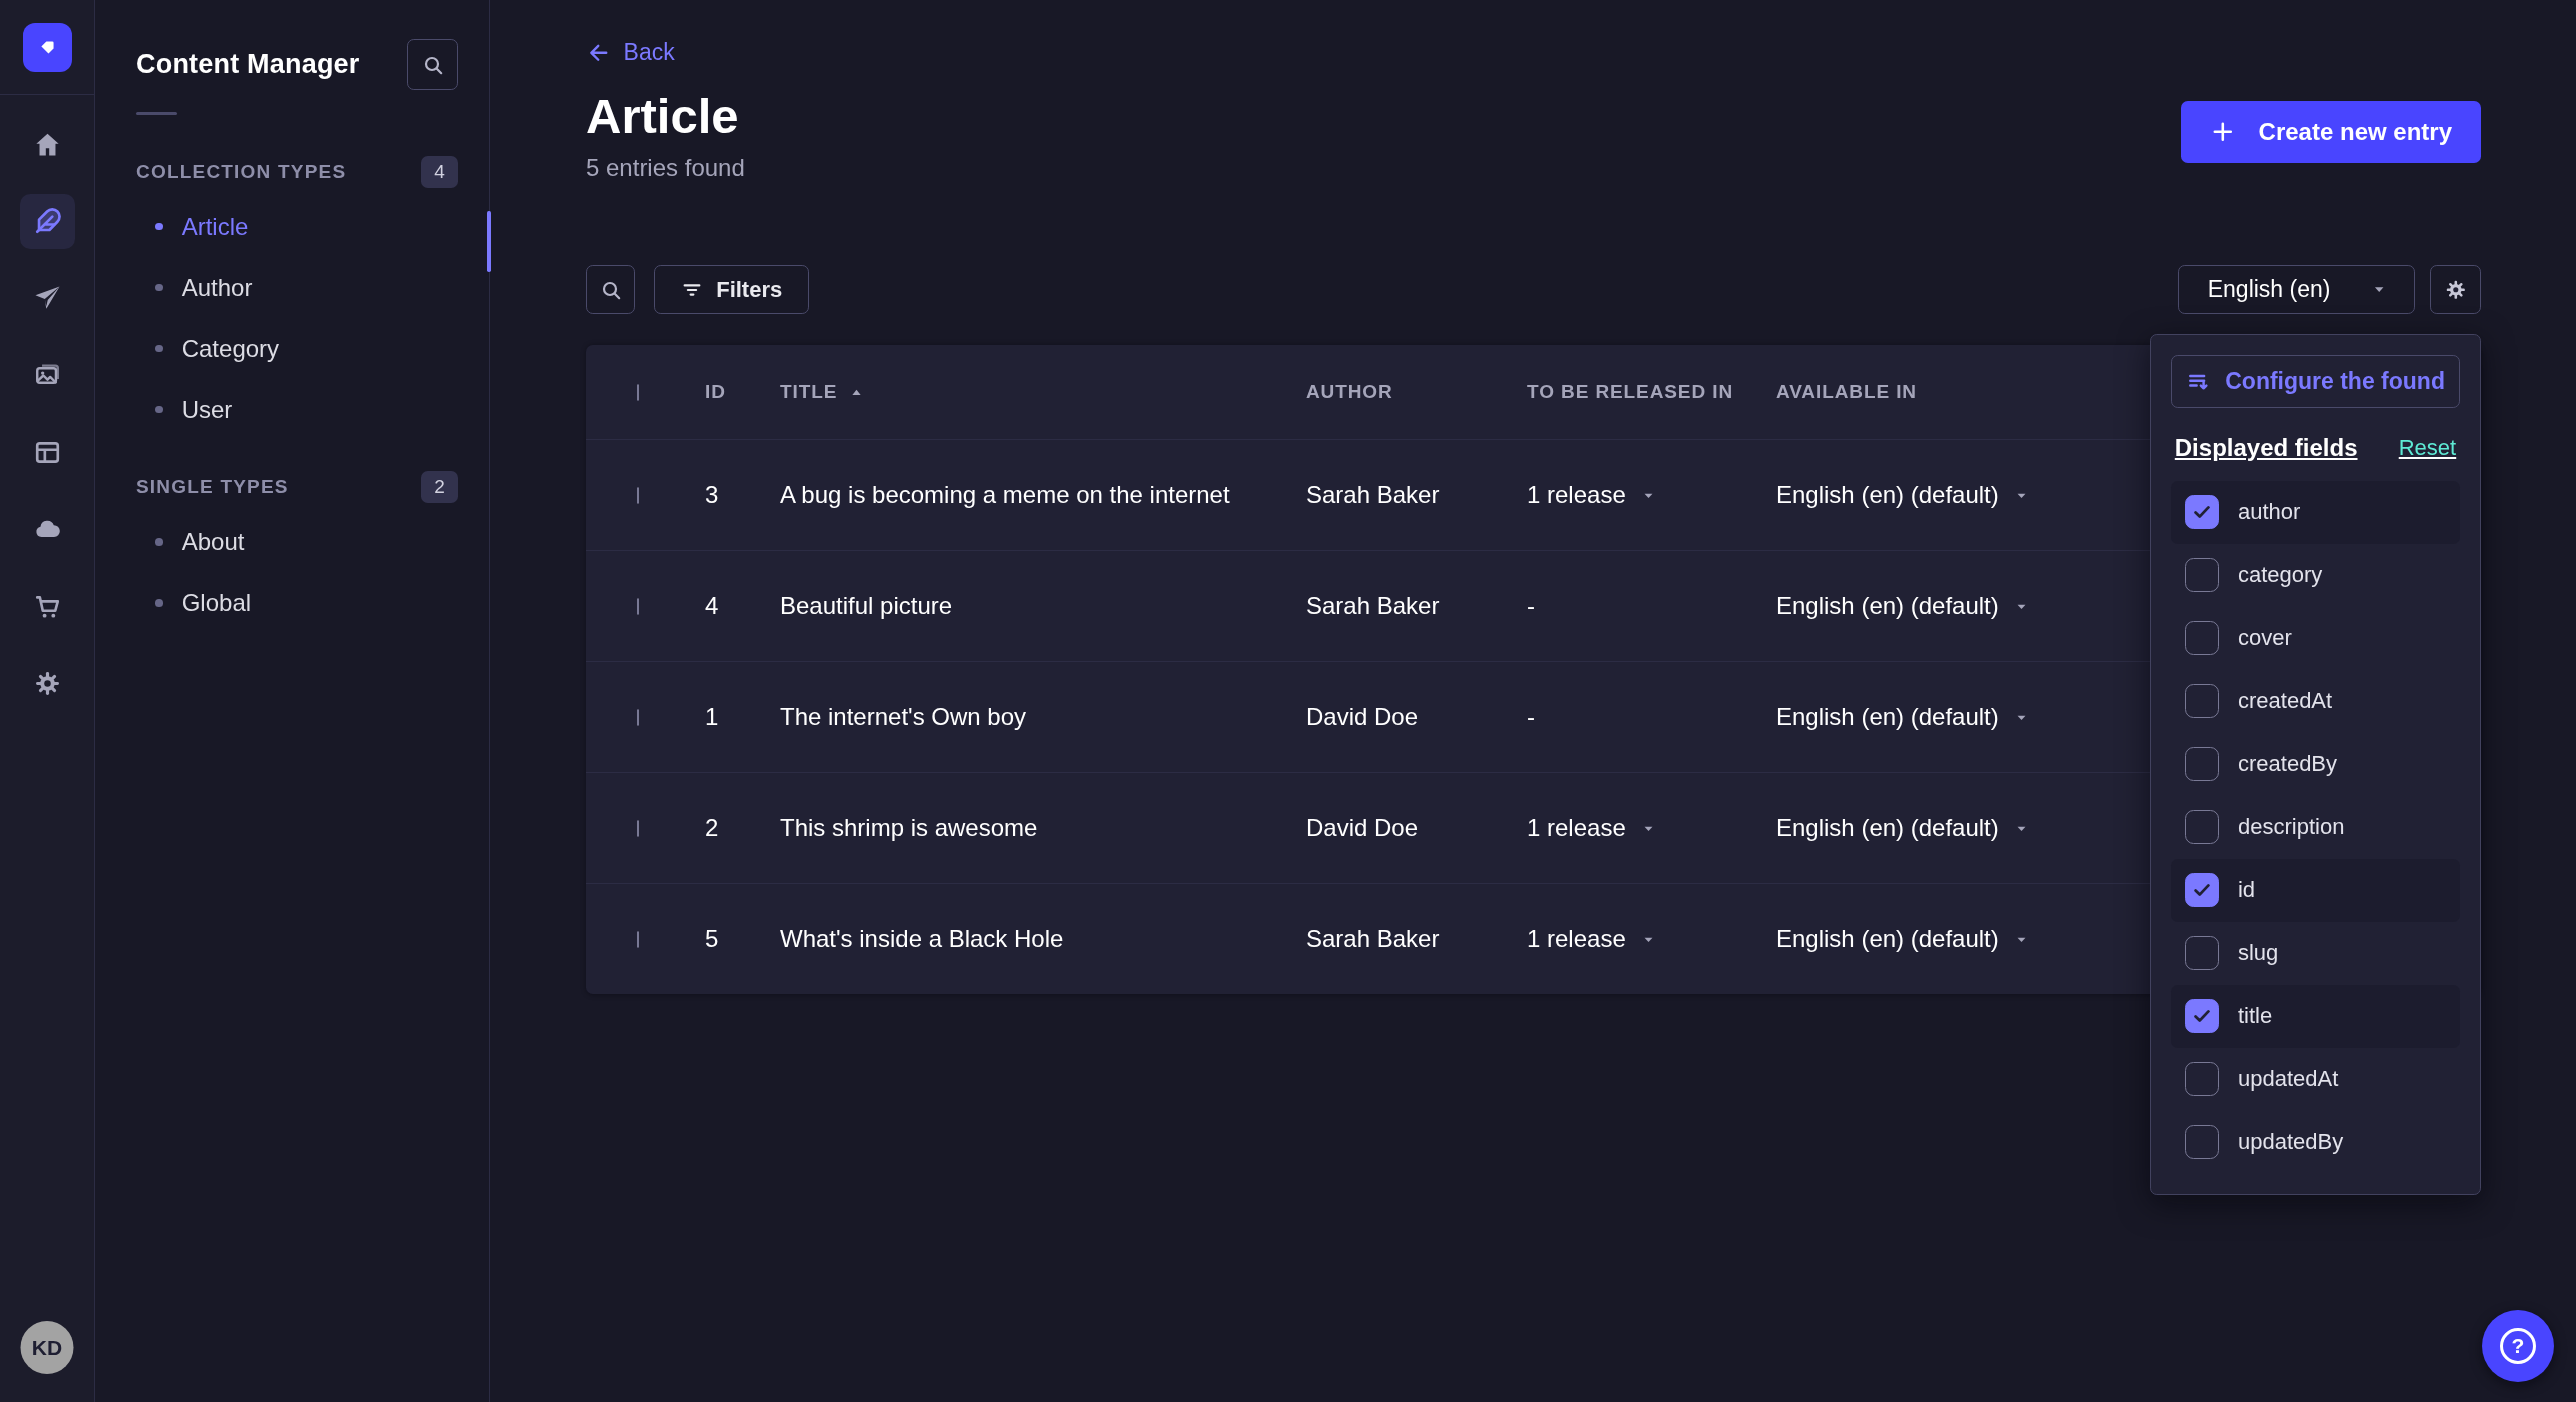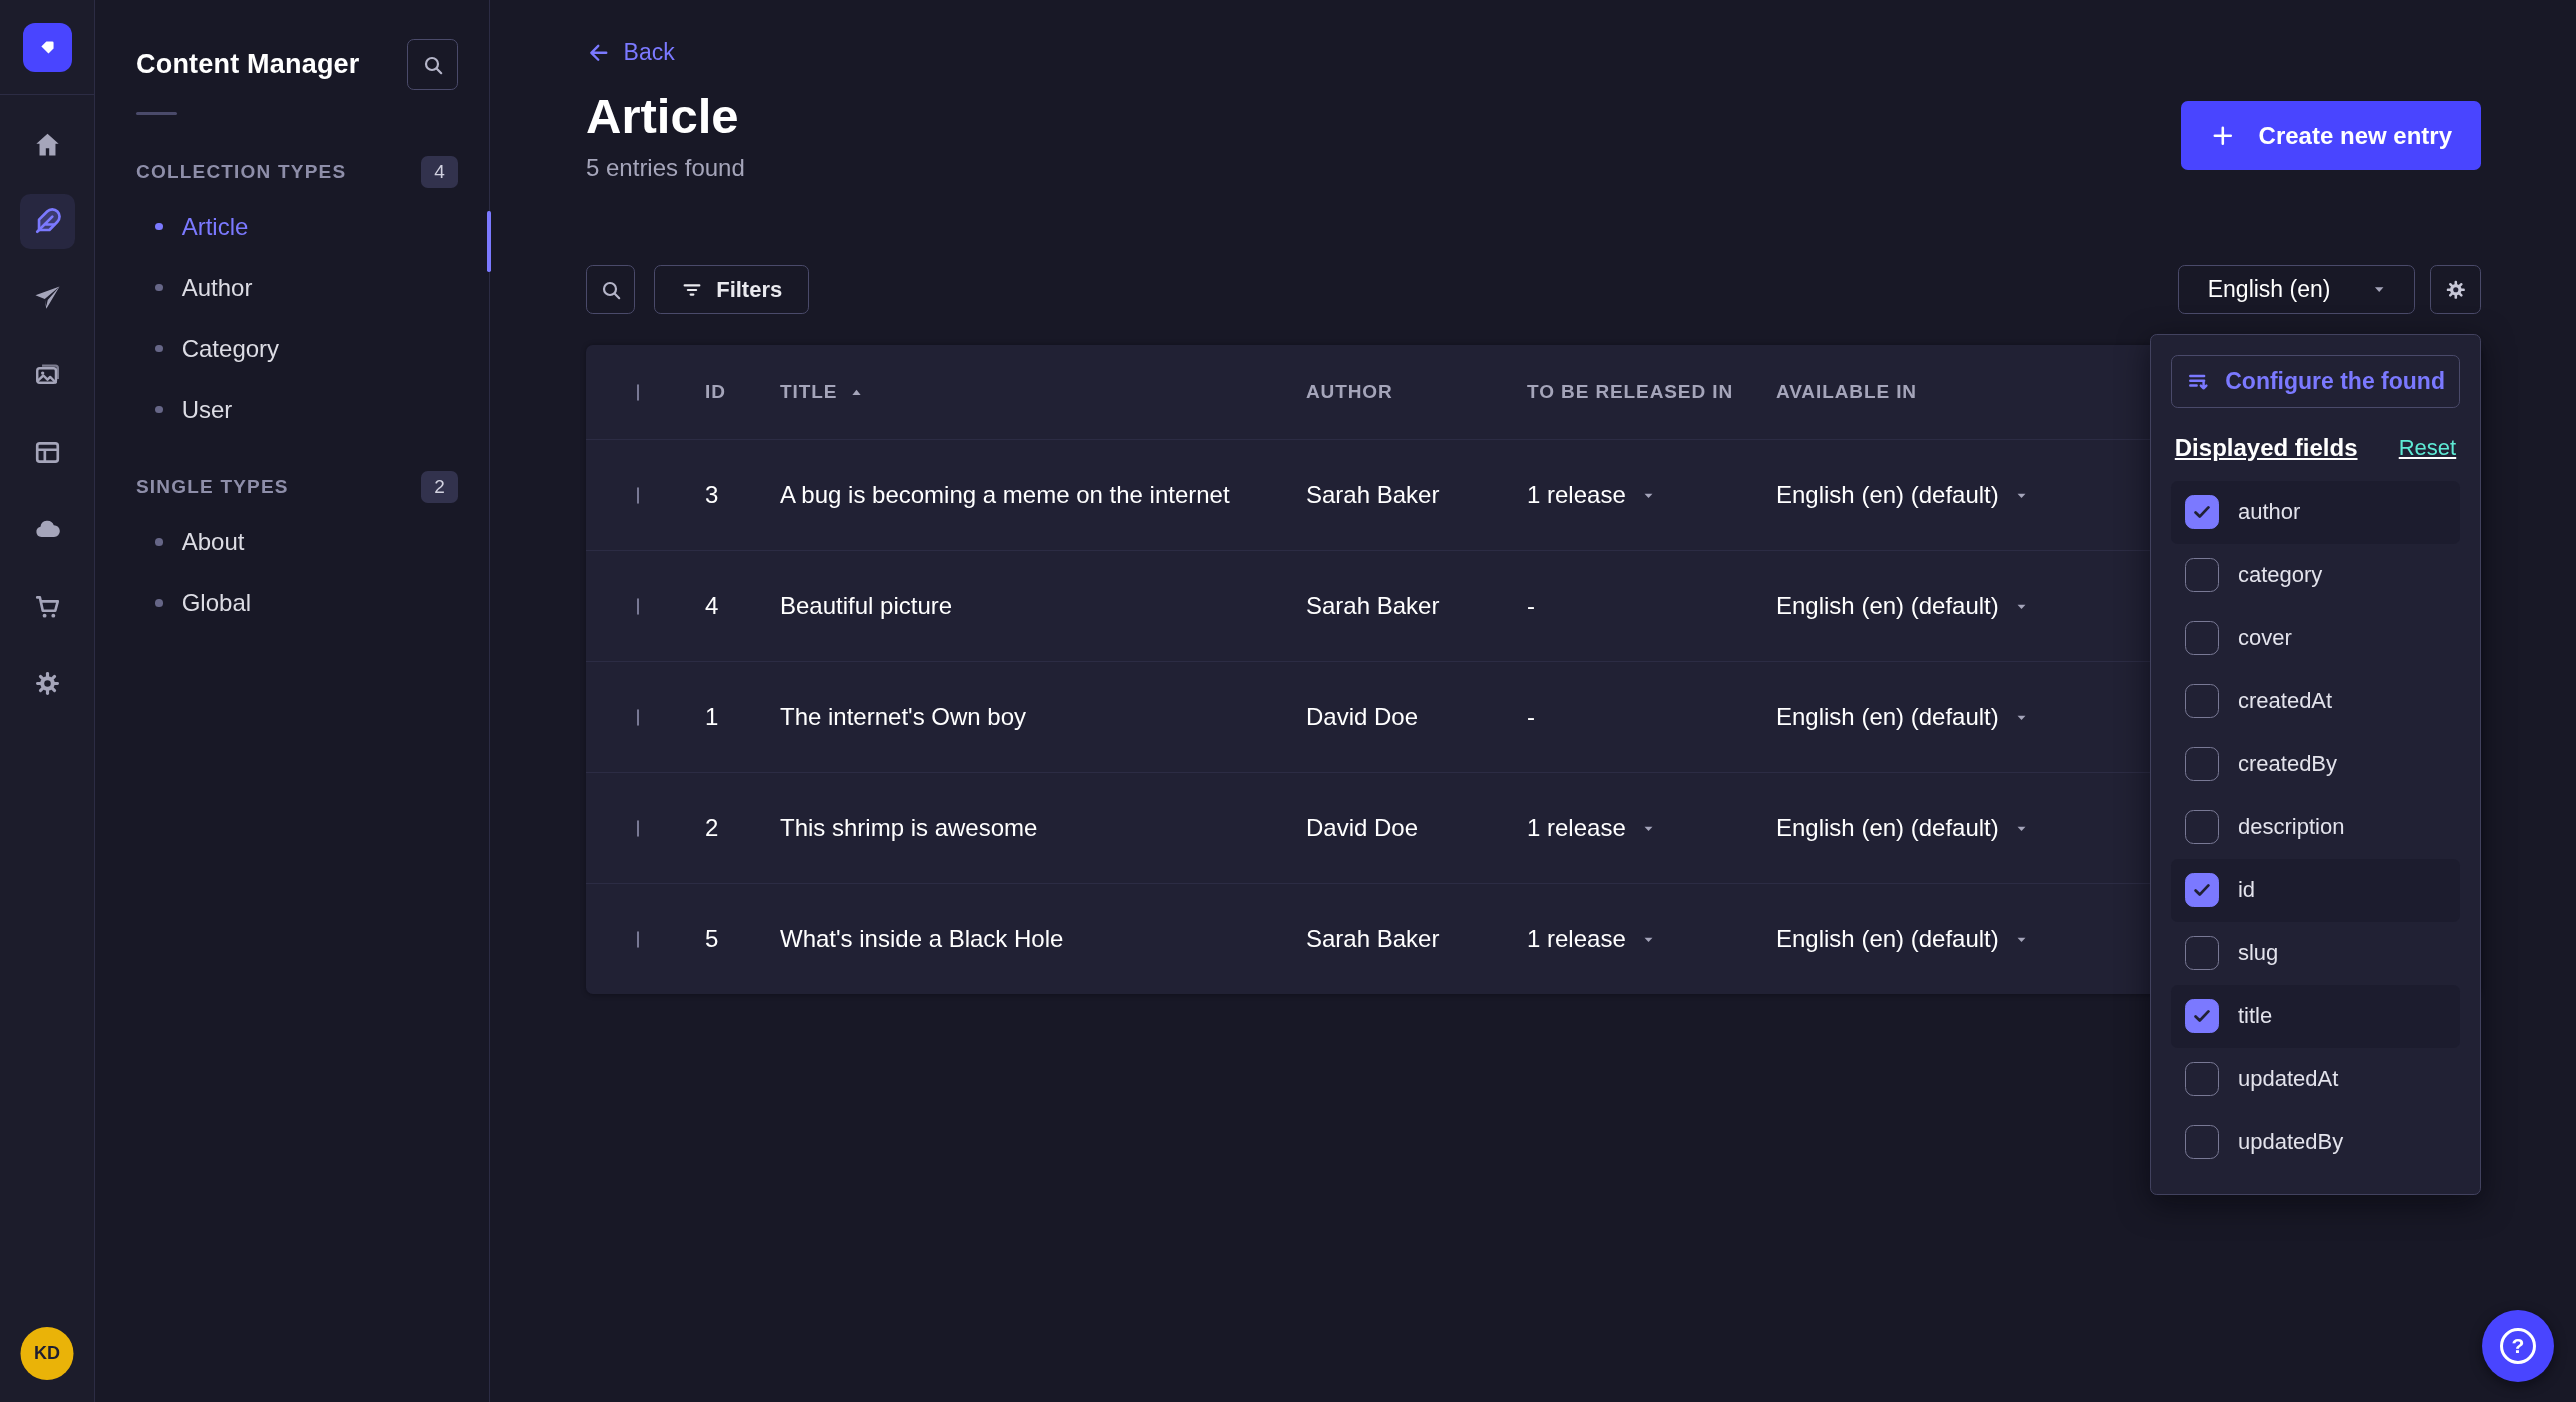--- a/index.html
+++ b/index.html
@@ -18,24 +18,24 @@
     position: absolute; left: 0; top: 0; bottom: 0; width: 95px;
     background: #1c1c2b; border-right: 0.9px solid #2c2c44;
     display: flex; flex-direction: column; align-items: center;
   }
   .logo-cell { width: 100%; height: 95px; display: flex; align-items: center; justify-content: center; border-bottom: 0.9px solid #2c2c44; }
   .logo { width: 49px; height: 49px; border-radius: 12px; background: #4945ff; display: flex; align-items: center; justify-content: center; }
   .nav-items { display: flex; flex-direction: column; align-items: center; gap: 22px; margin-top: 22px; }
   .nav-item { width: 55px; height: 55px; border-radius: 10.2px; display: flex; align-items: center; justify-content: center; color: #a5a5ba; cursor: pointer; }
   .nav-item.active { background: #272740; color: #7b79ff; }
   .avatar {
-    position: absolute; bottom: 22px; left: 50%; transform: translateX(-50%);
-    width: 53px; height: 53px; border-radius: 50%; background: #eab308;
+    position: absolute; bottom: 28px; left: 50%; transform: translateX(-50%);
+    width: 53px; height: 53px; border-radius: 50%; background: #a3a3a3;
     display: flex; align-items: center; justify-content: center;
-    color: #1e1e32; font-weight: 700; font-size: 18px;
+    color: #1e1e32; font-weight: 700; font-size: 21px;
   }
 
   
   .sidebar {
     position: absolute; left: 95px; top: 0; bottom: 0; width: 395px;
     background: #181826; border-right: 0.9px solid #2c2c44;
     padding: 0 31px 0 41px;
   }
   .cm-head { margin-top: 39px; display: flex; align-items: center; justify-content: space-between; }
   .cm-title { font-size: 27px; font-weight: 700; letter-spacing: 0.2px; }
@@ -57,21 +57,21 @@
   .type-item.active { color: #7b79ff; }
   .type-item.active .bullet { background: #7b79ff; }
   .active-indicator { position: absolute; right: -1.7px; top: 211px; width: 3.4px; height: 61px; background: #7b79ff; border-radius: 1.7px; }
 
   
   .main { position: absolute; left: 491px; right: 0; top: 0; bottom: 0; padding: 0 95px; }
   .back-row { margin-top: 39px; display: flex; align-items: center; gap: 12px; color: #7b79ff; font-size: 23px; cursor: pointer; width: fit-content; }
   .page-title { margin-top: 22px; font-size: 49px; font-weight: 700; line-height: 56px; }
   .page-subtitle { margin-top: 10.2px; font-size: 24px; color: #a5a5ba; }
   .create-btn {
-    position: absolute; top: 101px; right: 95px; height: 69px;
+    position: absolute; top: 101px; right: 95px; height: 62px;
     background: #4945ff; border: none; border-radius: 6.8px; color: #fff;
     font-size: 24px; font-weight: 600; padding: 0 29px;
     display: flex; align-items: center; gap: 23px; cursor: pointer;
     font-family: "Liberation Sans", sans-serif;
   }
   .toolbar { margin-top: 83px; display: flex; align-items: center; }
   .filters-btn {
     margin-left: 19px; height: 49px; padding: 0 25.6px; border: 0.9px solid #4a4a6a; border-radius: 6.8px;
     background: transparent; color: #eaeaef; font-size: 22px; font-weight: 600;
     display: flex; align-items: center; gap: 13.6px; cursor: pointer;

